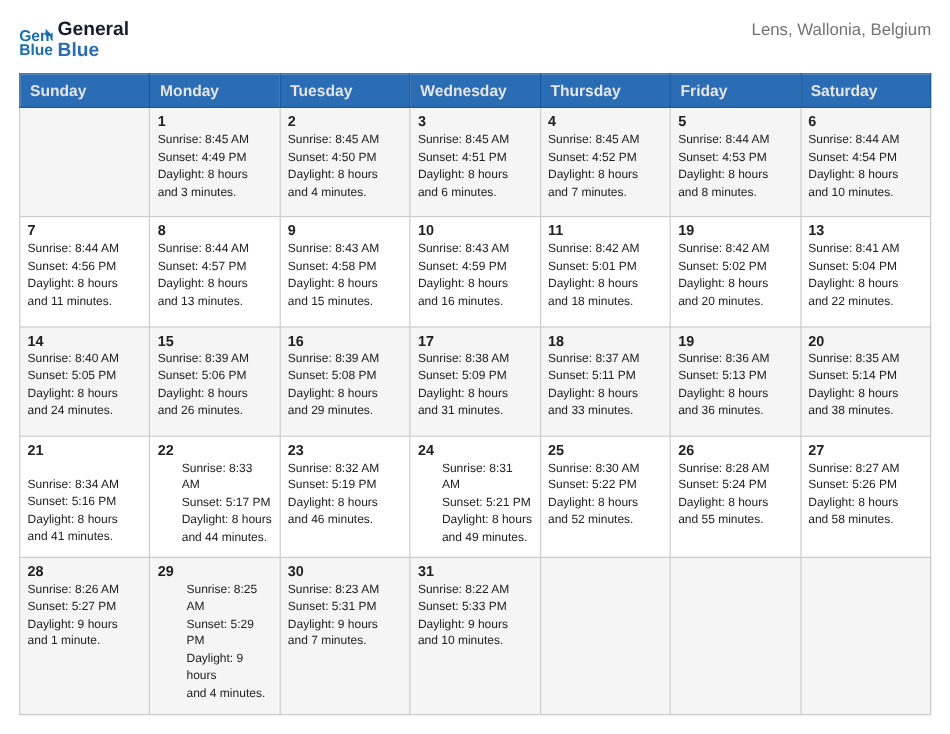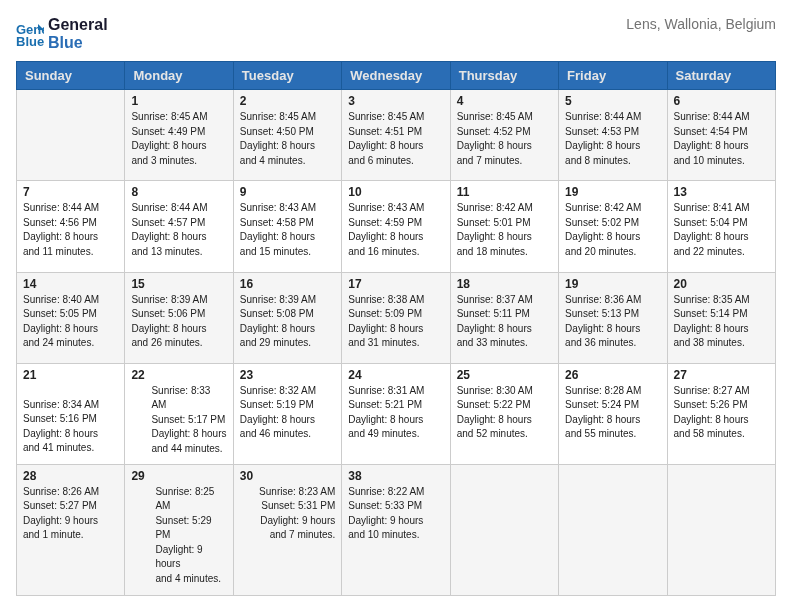--- a/index.html
+++ b/index.html
@@ -283,21 +283,21 @@
           </td>
           <td>
             <span class="day-num">23</span>
             <div class="day-info" style="white-space: pre-line;">Sunrise: 8:32 AM
 Sunset: 5:19 PM
 Daylight: 8 hours
 and 46 minutes.</div>
           </td>
           <td>
             <span class="day-num">24</span>
-            <div class="day-info" style="white-space: pre-line;">Sunrise: 8:31 AM
+            <div class="day-info" style="white-space: pre-line; margin-left: 20px;">Sunrise: 8:31 AM
 Sunset: 5:21 PM
 Daylight: 8 hours
 and 49 minutes.</div>
           </td>
           <td>
             <span class="day-num">25</span>
             <div class="day-info" style="white-space: pre-line;">Sunrise: 8:30 AM
 Sunset: 5:22 PM
 Daylight: 8 hours
 and 52 minutes.</div>
@@ -327,27 +327,27 @@
           </td>
           <td>
             <span class="day-num">29</span>
             <div class="day-info" style="white-space: pre-line; margin-left: 24px;">Sunrise: 8:25 AM
 Sunset: 5:29 PM
 Daylight: 9 hours
 and 4 minutes.</div>
           </td>
           <td>
             <span class="day-num">30</span>
-            <div class="day-info" style="white-space: pre-line; text-align: right;">Sunrise: 8:23 AM
+            <div class="day-info" style="white-space: pre-line;">Sunrise: 8:23 AM
 Sunset: 5:31 PM
 Daylight: 9 hours
 and 7 minutes.</div>
           </td>
           <td>
-            <span class="day-num">38</span>
+            <span class="day-num">31</span>
             <div class="day-info" style="white-space: pre-line;">Sunrise: 8:22 AM
 Sunset: 5:33 PM
 Daylight: 9 hours
 and 10 minutes.</div>
           </td>
           <td></td>
           <td></td>
           <td></td>
         </tr>
       </tbody>

